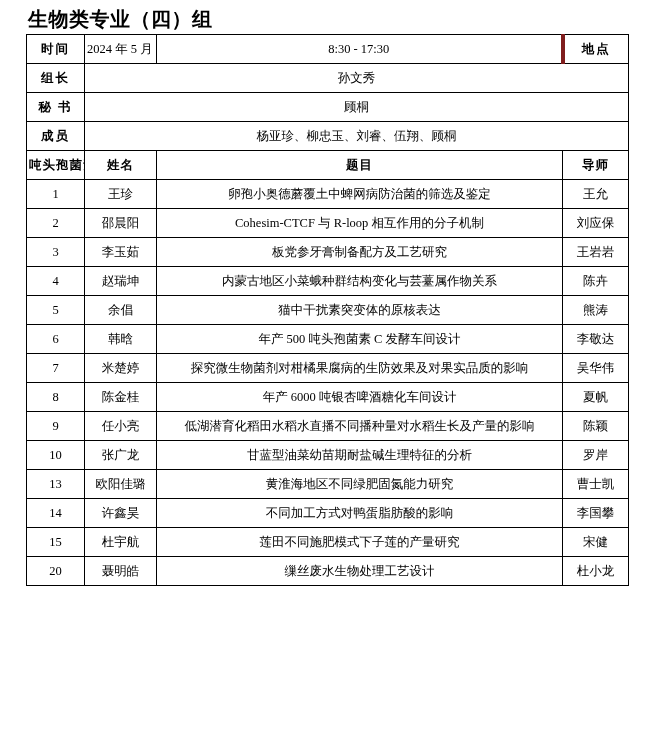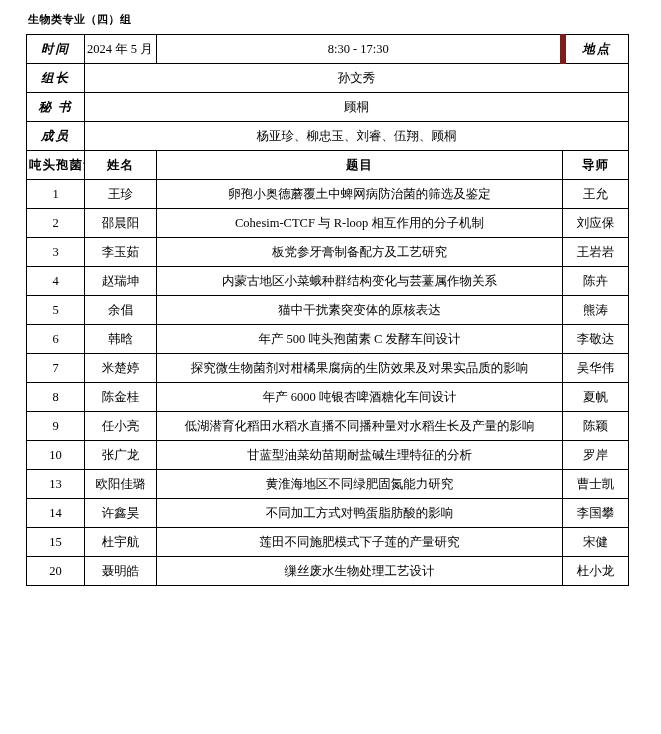--- a/index.html
+++ b/index.html
@@ -15,21 +15,21 @@
     overflow: hidden;
   }
   .page {
     width: 661px;
     height: 734px;
     position: relative;
     box-sizing: border-box;
     padding: 6px 10px 0 26px;
   }
   .doc-title {
-    font-size: 11px;
+    font-size: 20px;
     font-weight: bold;
     line-height: 22px;
     letter-spacing: 0.5px;
     margin: 2px 0 4px 2px;
     white-space: nowrap;
   }
   table.main {
     border-collapse: collapse;
     width: 602px;
     table-layout: fixed;
@@ -41,21 +41,20 @@
     font-size: 12.5px;
     line-height: 15px;
     padding: 3px 2px;
     height: 22px;
     white-space: nowrap;
     overflow: hidden;
   }
   td.label {
     font-weight: bold;
     letter-spacing: 2px;
-    font-style: italic;
   }
   td.hdr {
     font-weight: bold;
     letter-spacing: 1px;
   }
   td.title-cell {
     text-align: left;
     padding-left: 6px;
     white-space: nowrap;
   }
@@ -79,21 +78,21 @@
       <col class="col-no">
       <col class="col-name">
       <col class="col-topic">
       <col class="col-adv">
     </colgroup>
     <tbody>
 
       <tr>
         <td class="label">时间</td>
         <td colspan="1" style="width:160px">2024 年 5 月 25 日</td>
-        <td style="border-right:6px solid #7f1d1d">8:30 - 17:30</td>
+        <td style="border-right:4px solid #7f1d1d">8:30 - 17:30</td>
         <td class="label">地点</td>
       </tr>
 
       <tr>
         <td class="label">组长</td>
         <td colspan="3">孙文秀</td>
       </tr>
 
       <tr>
         <td class="label">秘 书</td>

